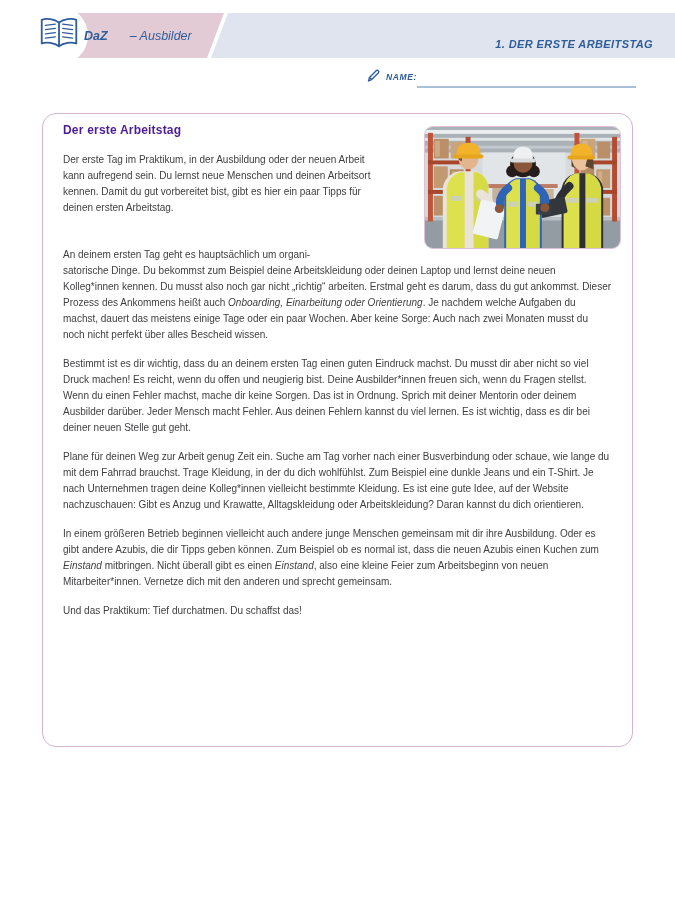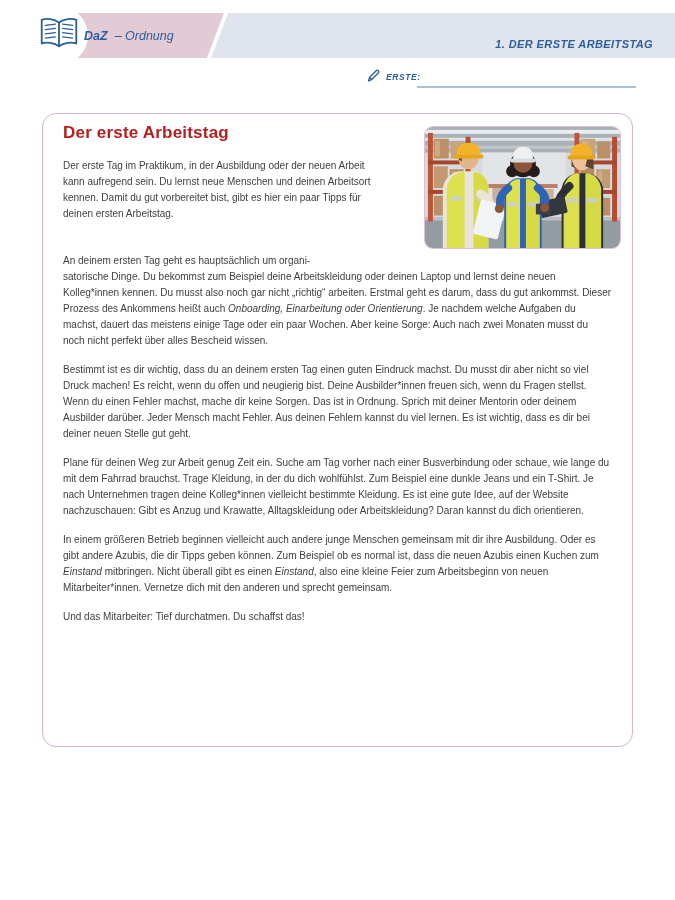--- a/index.html
+++ b/index.html
@@ -18,42 +18,42 @@
     clip-path:polygon(17px 0,100% 0,100% 100%,0 100%);
   }
   .icon-circle{
     position:absolute;left:29px;top:6px;width:59px;height:59px;border-radius:50%;
     background:#fff;display:flex;align-items:center;justify-content:center;
   }
   .brand{
     position:absolute;left:84px;top:13px;height:45px;display:flex;align-items:center;
     font-size:12.5px;color:#2e5d9b;font-style:italic;white-space:nowrap;
   }
-  .brand .b{font-weight:bold;margin-right:7px;text-align:right;}
+  .brand .b{font-weight:bold;margin-right:22px;text-align:right;}
   .chapter{
     position:absolute;right:22px;top:13px;height:45px;display:flex;align-items:center;
     font-size:11px;color:#2e5d9b;font-weight:bold;font-style:italic;letter-spacing:.4px;
     white-space:nowrap;
     margin-top:8px;
   }
   
   .pencil{position:absolute;left:366px;top:68px;}
   .name-label{
     position:absolute;left:386px;top:72px;font-size:8.5px;font-style:italic;font-weight:bold;
     color:#2e5d9b;letter-spacing:.6px;
   }
   .name-line{position:absolute;left:417px;top:86px;width:219px;height:2px;background:#a9c0d6;}
   
   .sheet{
     position:absolute;left:42px;top:113px;width:591px;height:634px;background:#fff;
     border:1.5px solid #d6b3d1;border-radius:14px;box-sizing:border-box;
     padding:9px 20px 0 20px;
   }
   .sheet-title{
-    font-size:17px;font-weight:bold;color:#b91c1c;margin:0 0 15px 0;letter-spacing:.2px;
+    font-size:12px;font-weight:bold;color:#4c1d95;margin:0 0 15px 0;letter-spacing:.2px;
   }
   .photo{
     position:absolute;top:12px;right:11px;width:197px;height:123px;border-radius:9px;
     overflow:hidden;border:1px solid #dfc0d8;box-sizing:border-box;
   }
   .photo svg{display:block;}
   .article-body p{
     margin:0 0 13px 0;font-size:10px;line-height:16px;color:#3e3e40;white-space:pre-wrap;
   }
   .article-body p.first{width:312px;min-height:82px;}
@@ -73,32 +73,32 @@
         <path d="M22 6 C17 2 8 1 3 3 L3 29 C8 27 17 28 22 32 C27 28 36 27 41 29 L41 3 C36 1 27 2 22 6 Z" stroke-width="2"></path>
         <path d="M22 6 L22 32" stroke-width="2"></path>
         <path d="M7 9 L18 7.6 M7 13.7 L18 12.3 M7 18.4 L18 17 M7 23.1 L18 21.7" stroke-width="1.4"></path>
         <path d="M26 7.6 L37 9 M26 12.3 L37 13.7 M26 17 L37 18.4 M26 21.7 L37 23.1" stroke-width="1.4"></path>
       </svg>
     </span>
   </div>
 
   <div class="brand">
     <span class="b">DaZ</span>
-    <span>– Ordnung</span>
+    <span>– Ausbilder</span>
   </div>
 
   <div class="chapter">1. DER ERSTE ARBEITSTAG</div>
 
   <span class="pencil">
     <svg viewBox="0 0 18 18" width="15" height="16" fill="none" stroke="#2e5d9b" stroke-width="1.6" stroke-linejoin="round">
       <path d="M3 15 L4.2 10.8 L12.5 2.5 Q13.5 1.5 14.8 2.8 Q16 4 15 5 L6.8 13.3 Z"></path>
       <path d="M4.2 10.8 L6.8 13.3"></path>
     </svg>
   </span>
-  <span class="name-label">ERSTE:</span>
+  <span class="name-label">NAME:</span>
   <div class="name-line"></div>
 
   <div class="sheet">
     <h2 class="sheet-title">Der erste Arbeitstag</h2>
 
     <div class="photo">
       <svg viewBox="0 0 197 123" width="195" height="121" preserveAspectRatio="none">
 
         <rect width="197" height="123" fill="#d7dadd"></rect>
         <rect width="197" height="26" fill="#aab2b8"></rect>
@@ -198,17 +198,17 @@
       </svg>
     </div>
 
     <div class="article-body">
         <p class="first"><span>Der erste Tag im Praktikum, in der Ausbildung oder der neuen Arbeit kann aufregend sein. Du lernst neue Menschen und deinen Arbeitsort kennen. Damit du gut vorbereitet bist, gibt es hier ein paar Tipps für deinen ersten Arbeitstag.</span></p>
         <p><span>An deinem ersten Tag geht es hauptsächlich um organi-
 satorische Dinge. Du bekommst zum Beispiel deine Arbeitskleidung oder deinen Laptop und lernst deine neuen Kolleg*innen kennen. Du musst also noch gar nicht „richtig“ arbeiten. Erstmal geht es darum, dass du gut ankommst. Dieser Prozess des Ankommens heißt auch </span><em>Onboarding, Einarbeitung oder Orientierung</em><span>. Je nachdem welche Aufgaben du machst, dauert das meistens einige Tage oder ein paar Wochen. Aber keine Sorge: Auch nach zwei Monaten musst du noch nicht perfekt über alles Bescheid wissen.</span></p>
         <p><span>Bestimmt ist es dir wichtig, dass du an deinem ersten Tag einen guten Eindruck machst. Du musst dir aber nicht so viel Druck machen! Es reicht, wenn du offen und neugierig bist. Deine Ausbilder*innen freuen sich, wenn du Fragen stellst. Wenn du einen Fehler machst, mache dir keine Sorgen. Das ist in Ordnung. Sprich mit deiner Mentorin oder deinem Ausbilder darüber. Jeder Mensch macht Fehler. Aus deinen Fehlern kannst du viel lernen. Es ist wichtig, dass es dir bei deiner neuen Stelle gut geht.</span></p>
         <p><span>Plane für deinen Weg zur Arbeit genug Zeit ein. Suche am Tag vorher nach einer Busverbindung oder schaue, wie lange du mit dem Fahrrad brauchst. Trage Kleidung, in der du dich wohlfühlst. Zum Beispiel eine dunkle Jeans und ein T-Shirt. Je nach Unternehmen tragen deine Kolleg*innen vielleicht bestimmte Kleidung. Es ist eine gute Idee, auf der Website nachzuschauen: Gibt es Anzug und Krawatte, Alltagskleidung oder Arbeitskleidung? Daran kannst du dich orientieren.</span></p>
         <p><span>In einem größeren Betrieb beginnen vielleicht auch andere junge Menschen gemeinsam mit dir ihre Ausbildung. Oder es gibt andere Azubis, die dir Tipps geben können. Zum Beispiel ob es normal ist, dass die neuen Azubis einen Kuchen zum </span><em>Einstand</em><span> mitbringen. Nicht überall gibt es einen </span><em>Einstand</em><span>, also eine kleine Feier zum Arbeitsbeginn von neuen Mitarbeiter*innen. Vernetze dich mit den anderen und sprecht gemeinsam.</span></p>
-        <p><span>Und das Mitarbeiter: Tief durchatmen. Du schaffst das!</span></p>
+        <p><span>Und das Praktikum: Tief durchatmen. Du schaffst das!</span></p>
       </div>
   </div>
 
 </div>
 
 </body></html>

